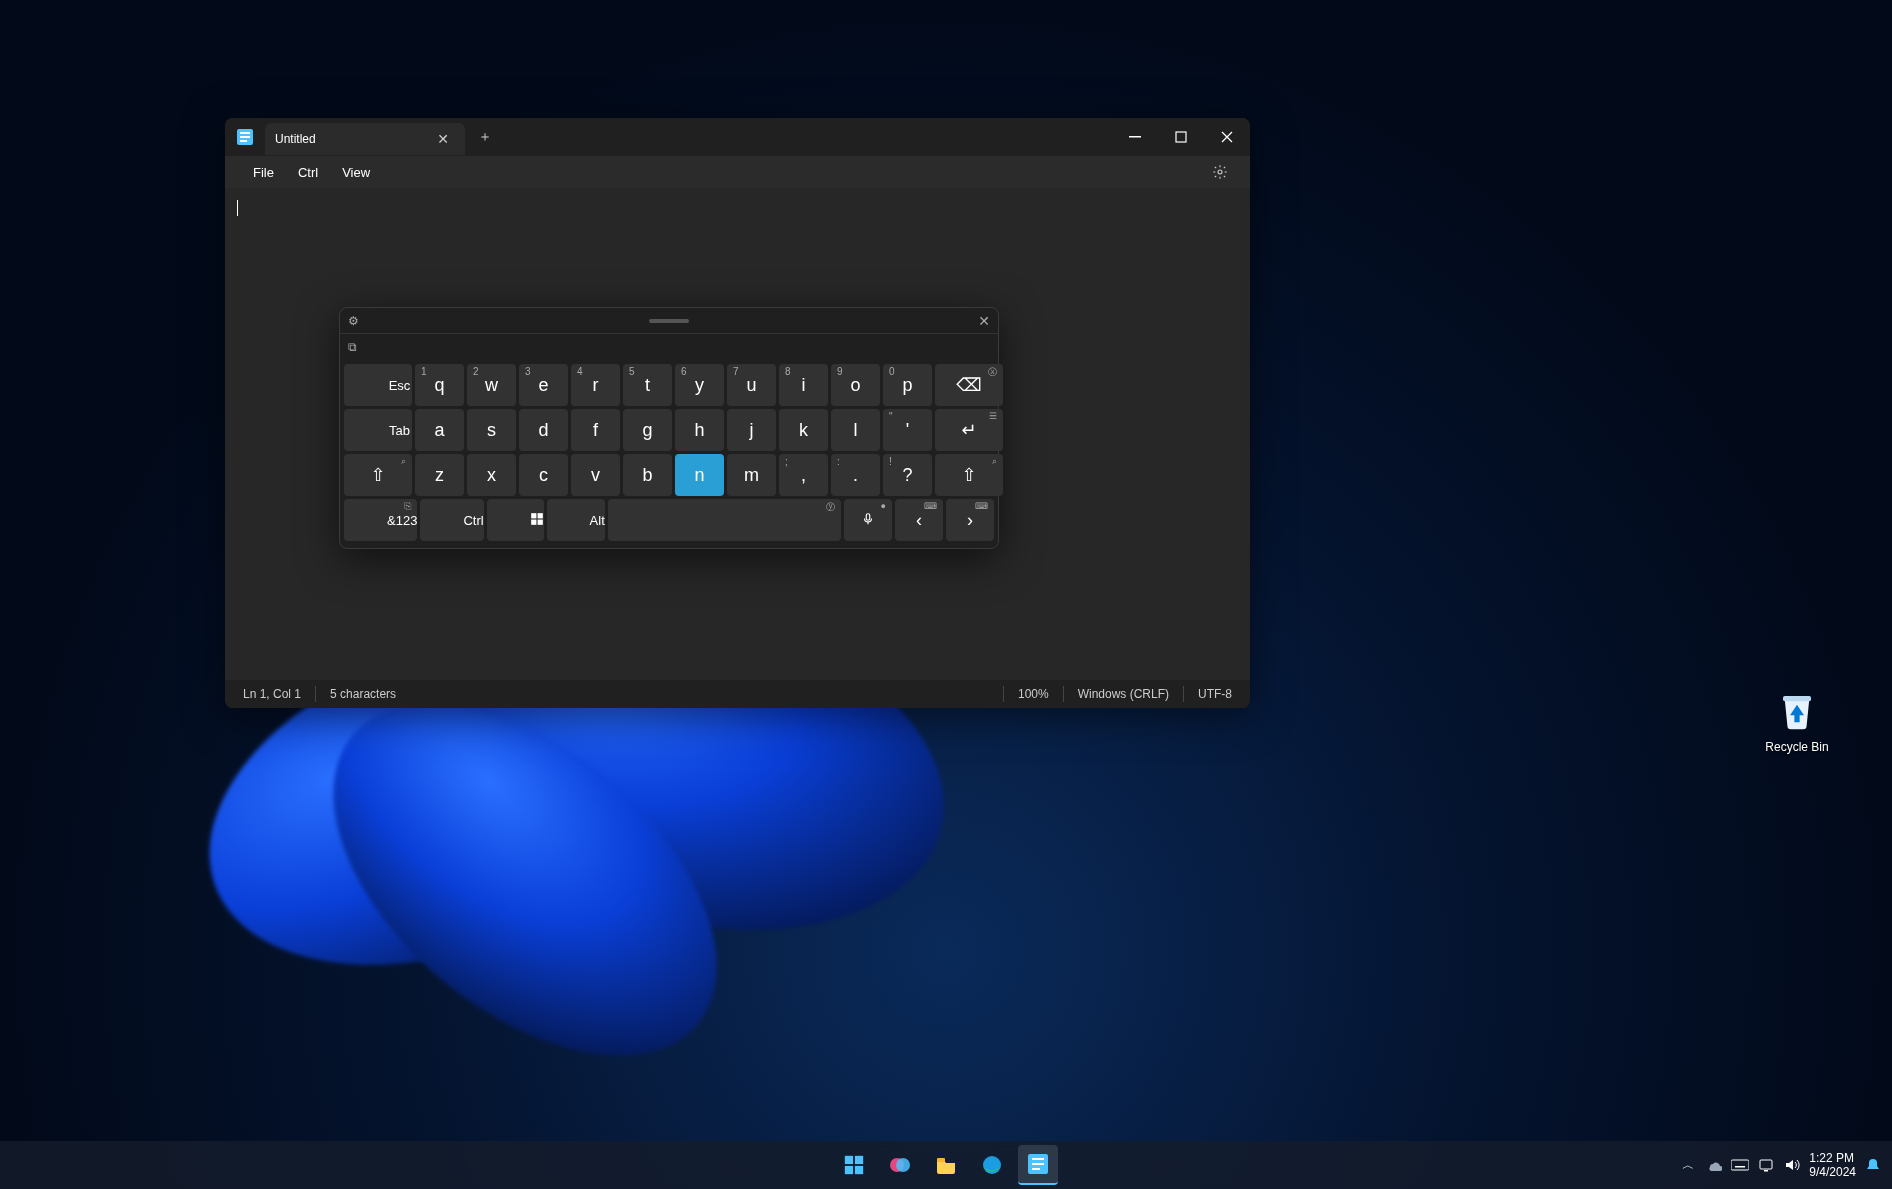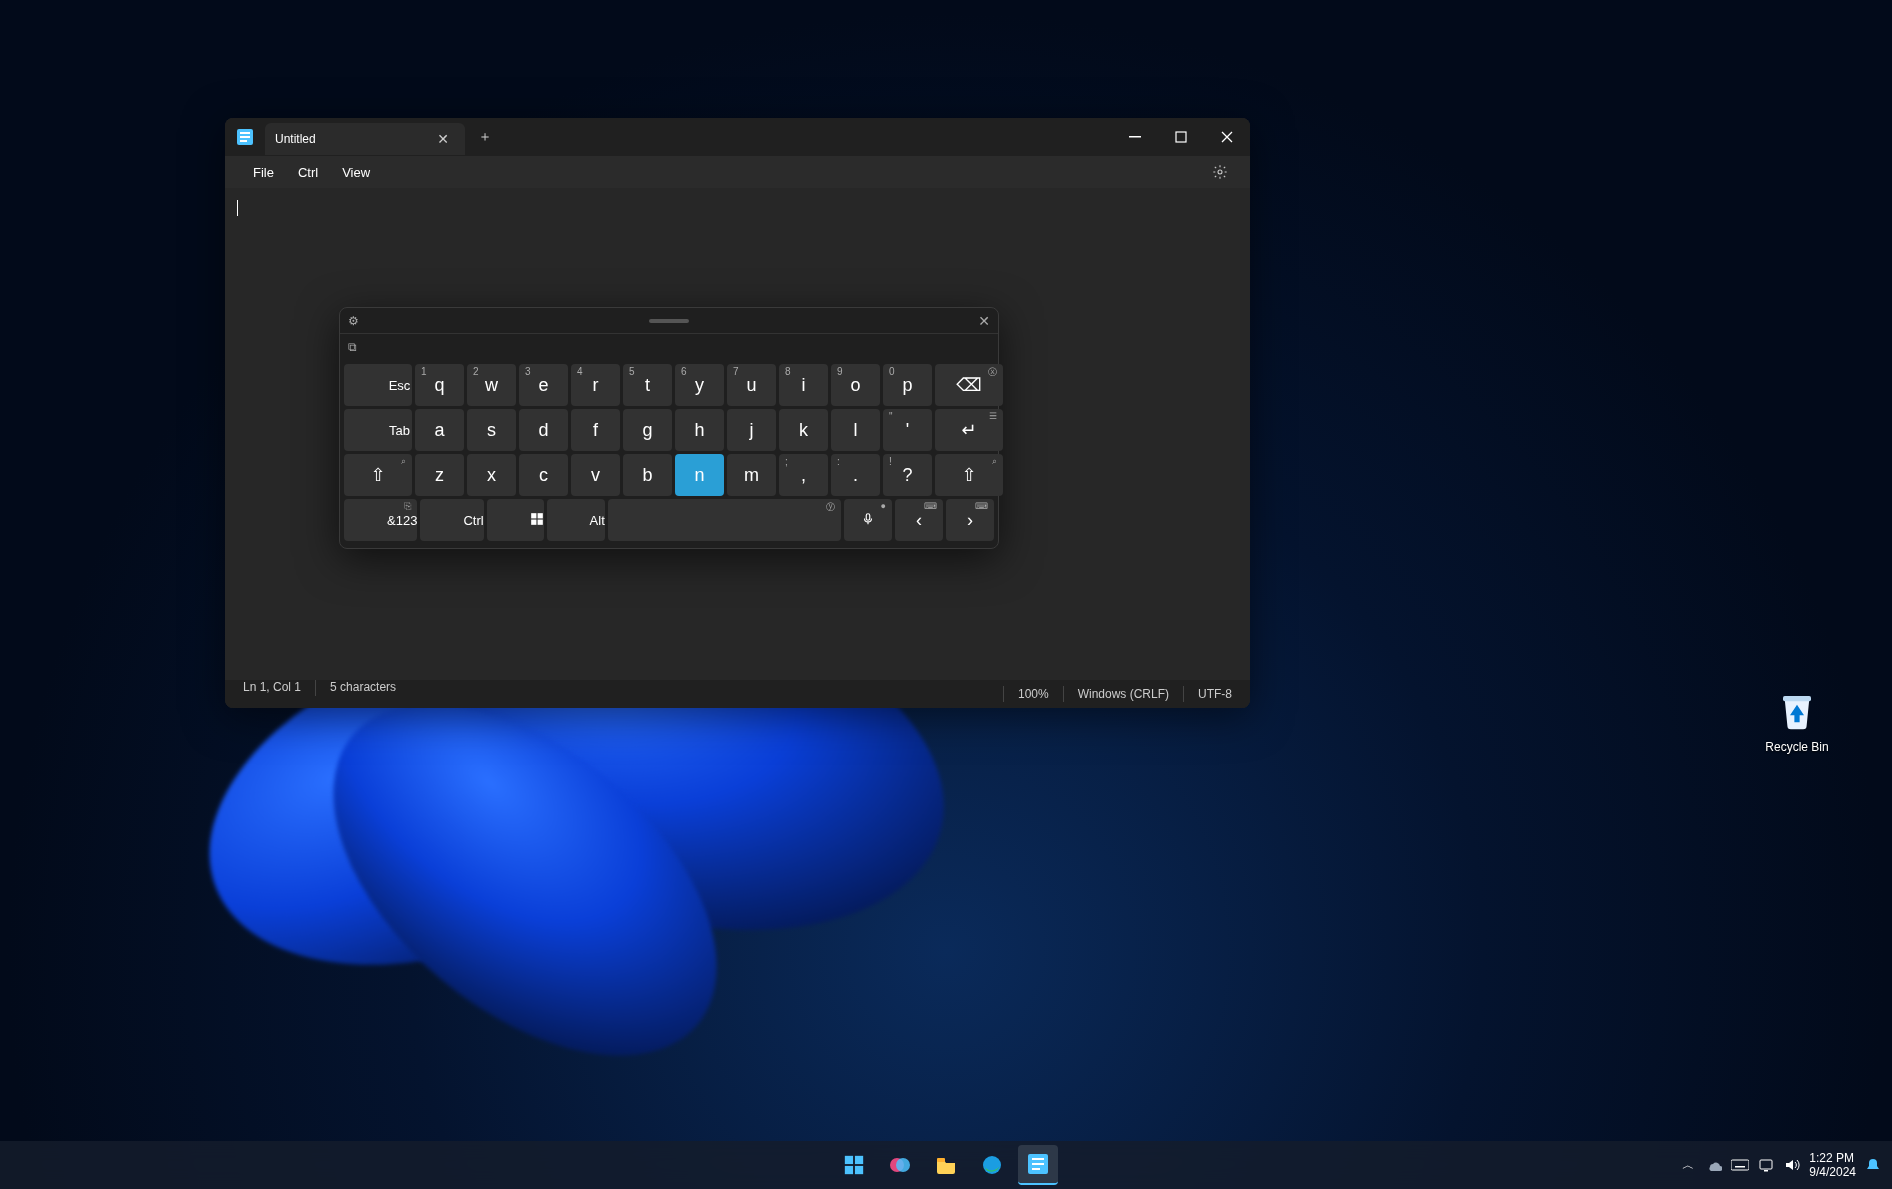--- a/index.html
+++ b/index.html
@@ -21,21 +21,21 @@
   .tab-x,.newtab{width:24px;height:24px;display:flex;align-items:center;justify-content:center;color:#ccc;cursor:pointer;font-size:14px;}
   .newtab{margin-left:8px;}
   .wincontrols{margin-left:auto;display:flex;}
   .wbtn{width:46px;height:38px;display:flex;align-items:center;justify-content:center;color:#fff;cursor:pointer;}
   .menubar{height:32px;background:#2b2b2b;display:flex;align-items:center;padding:0 16px;}
   .mitem{color:#fff;font-size:13px;padding:4px 12px;cursor:pointer;border-radius:4px;}
   .gear{margin-left:auto;width:28px;height:28px;display:flex;align-items:center;justify-content:center;cursor:pointer;color:#ccc;}
   .editor{flex:1;background:#272727;padding:12px;color:#fff;font-size:14px;position:relative;}
   .cursor{width:1px;height:16px;background:#fff;animation:blink 1s step-end infinite;}
   @keyframes blink{50%{opacity:0;}}
-  .statusbar{height:28px;background:#202020;display:flex;color:#ccc;font-size:12px;padding:0 18px;}
+  .statusbar{height:28px;background:#202020;display:flex;align-items:center;color:#ccc;font-size:12px;padding:0 18px;}
   .statusbar .sep{width:1px;height:16px;background:#444;margin:0 14px;}
   .sb-right{margin-left:auto;display:flex;align-items:center;}
   
   .osk { position:absolute; left:339px; top:307px; width:660px; background:#1f1f1f; border:1px solid #3a3a3a; border-radius:8px; box-shadow:0 10px 40px rgba(0,0,0,.6); }
   .osk-top{height:26px;display:flex;align-items:center;padding:0 8px;border-bottom:1px solid #333;}
   .osk-g{color:#aaa;cursor:pointer;font-size:12px;}
   .osk-handle{width:40px;height:4px;background:#555;border-radius:2px;margin:0 auto;}
   .osk-x{color:#aaa;cursor:pointer;font-size:14px;}
   .osk-sugg{height:26px;display:flex;align-items:center;padding:0 8px;}
   .osk-pop{color:#aaa;font-size:12px;cursor:pointer;}

